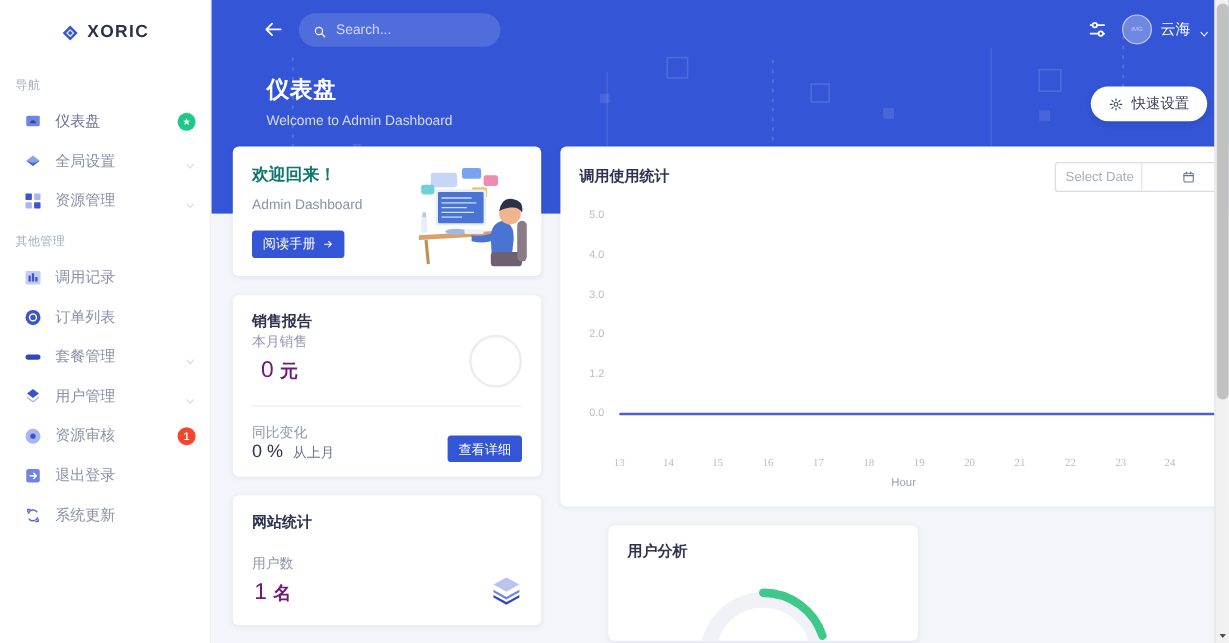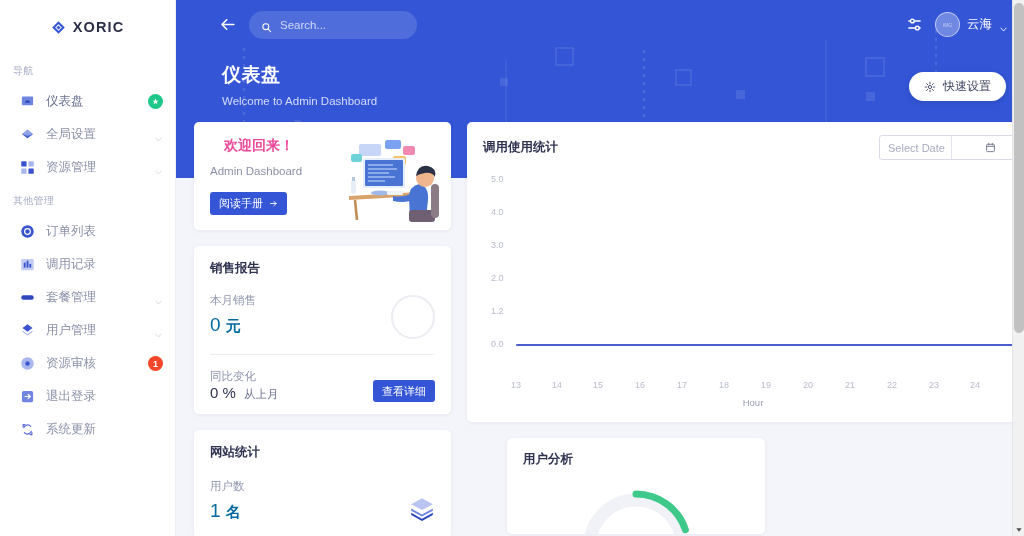--- a/index.html
+++ b/index.html
@@ -103,35 +103,35 @@
   .col-right { flex: 1; display: flex; flex-direction: column; gap: 16px; }
   .card {
     background: #fff; border-radius: 5px;
     box-shadow: 0 1px 4px rgba(40,50,110,.07);
   }
   .card-title { font-size: 12.5px; font-weight: bold; color: #2f3350; }
 
   
   .welcome { height: 108px; padding: 15px 0 0 16px; display: flex; position: relative; overflow:hidden;}
   .welcome-l { width: 138px; }
-  .welcome-h { font-size: 14px; font-weight: bold; color: #ec4899; margin-left: 14px; }
+  .welcome-h { font-size: 14px; font-weight: bold; color: #0f766e; }
   .welcome-s { font-size: 11.5px; color: #8b90a8; margin-top: 10px; }
   .read-btn {
     margin-top: 15px; display: inline-flex; align-items: center; gap: 6px;
     height: 23px; padding: 0 9px; border-radius: 3px; background: #3355d6;
     color: #fff; font-size: 11px; cursor: pointer;
   }
   .read-btn svg { width: 9px; height: 9px; }
   .welcome-art { position: absolute; right: 4px; bottom: 8px; width: 112px; height: 86px; }
 
   
   .sales { padding: 14px 16px 12px 16px; }
-  .sales-row { display: flex; align-items: flex-start; justify-content: space-between; margin-top: 16px;}
+  .sales-row { display: flex; align-items: flex-start; justify-content: space-between; }
   .sales-lbl { font-size: 11.5px; color: #9095ad; }
-  .sales-val { font-size: 19px; color: #0369a1; margin-top: 6px; }
+  .sales-val { font-size: 19px; color: #701a75; margin-top: 6px; text-align: center; }
   .sales-val b { font-size: 15px; }
   .donut-ring {
     width: 44px; height: 44px; border-radius: 50%;
     border: 2px solid #ececf2; margin-top: 2px;
   }
   .hr { height: 1px; background: #eceef4; margin: 15px 0 0 0; }
   .sales-row2 { display: flex; align-items: flex-end; justify-content: space-between; margin-top: 14px;}
   .pct { font-size: 15px; color: #2f3350; }
   .pct small { font-size: 11.5px; color: #6e738f; margin-left: 4px;}
   .detail-btn {
@@ -152,21 +152,21 @@
     display: flex; align-items: center; background:#fff; cursor: pointer;
   }
   .datepick span { flex: 1; font-size: 11px; color: #a9adc0; padding-left: 8px; }
   .datepick .dp-btn {
     width: 25px; height: 23px; border-left: 1px solid #e3e5ee;
     display: flex; align-items: center; justify-content: center;
   }
   .cal-ico { width: 11px; height: 11px; }
   .plot { position: relative; height: 248px; margin-top: 4px; }
   .ytick { position: absolute; font-size: 9px; color: #b9bccb; left: 8px; transform: translateY(-50%); }
-  .xtick { position: absolute; font-size: 9px; color: #b9bccb; bottom: 22px; transform: translateX(-50%); }
+  .xtick { position: absolute; font-size: 9px; color: #b9bccb; bottom: 22px; transform: translateX(-50%); font-family: Liberation Serif, serif; }
   .xlabel { position: absolute; bottom: 4px; left: 50%; transform: translateX(-50%); font-size: 9.5px; color: #9aa0b4;}
   .series-line { position: absolute; height: 2px; background: #4a5fd0; border-radius: 1px; }
 
   
   .useranalysis { padding: 13px 16px 0 16px; height: 96px; position: relative; overflow: hidden; flex: 0 0 96px;}
   .green-arc { position: absolute; left: 50%; transform: translateX(-50%); top: 48px; width: 120px; height: 120px; }
 
   .right-pad { width: 258px; flex: 0 0 258px; }
   .bottom-row { display: flex; gap: 16px; padding-left: 40px; }
 
@@ -243,38 +243,38 @@
             <path d="M5 8l7 8 7-8" stroke="#b3b7cb" stroke-width="2.4" fill="none" stroke-linecap="round"></path>
           </svg>
       </span>
     </div>
 
     <div class="nav-section">其他管理</div>
 
     <div class="nav-item">
       <span class="nav-ico">
         <svg viewBox="0 0 24 24" width="15" height="15">
-          <circle cx="12" cy="12" r="10" fill="#3a53cf"></circle>
-          <circle cx="12" cy="12" r="5.5" fill="#fff"></circle>
-          <circle cx="12" cy="12" r="3.6" fill="#3a53cf"></circle>
-        </svg>
-      </span>
-      <span class="nav-label">订单列表</span>
-    </div>
-
-    <div class="nav-item">
-      <span class="nav-ico">
-        <svg viewBox="0 0 24 24" width="15" height="15">
           <rect x="2" y="3" width="20" height="18" rx="2" fill="#c3ccf2"></rect>
           <rect x="6" y="9" width="3" height="8" fill="#3a53cf"></rect>
           <rect x="10.5" y="6" width="3" height="11" fill="#3a53cf"></rect>
           <rect x="15" y="11" width="3" height="6" fill="#3a53cf"></rect>
         </svg>
       </span>
       <span class="nav-label">调用记录</span>
+    </div>
+
+    <div class="nav-item">
+      <span class="nav-ico">
+        <svg viewBox="0 0 24 24" width="15" height="15">
+          <circle cx="12" cy="12" r="10" fill="#3a53cf"></circle>
+          <circle cx="12" cy="12" r="5.5" fill="#fff"></circle>
+          <circle cx="12" cy="12" r="3.6" fill="#3a53cf"></circle>
+        </svg>
+      </span>
+      <span class="nav-label">订单列表</span>
     </div>
 
     <div class="nav-item">
       <span class="nav-ico">
         <svg viewBox="0 0 24 24" width="15" height="15">
           <rect x="2" y="8.5" width="20" height="7" rx="3.5" fill="#2f49bd"></rect>
         </svg>
       </span>
       <span class="nav-label">套餐管理</span>
       <span class="chev">

